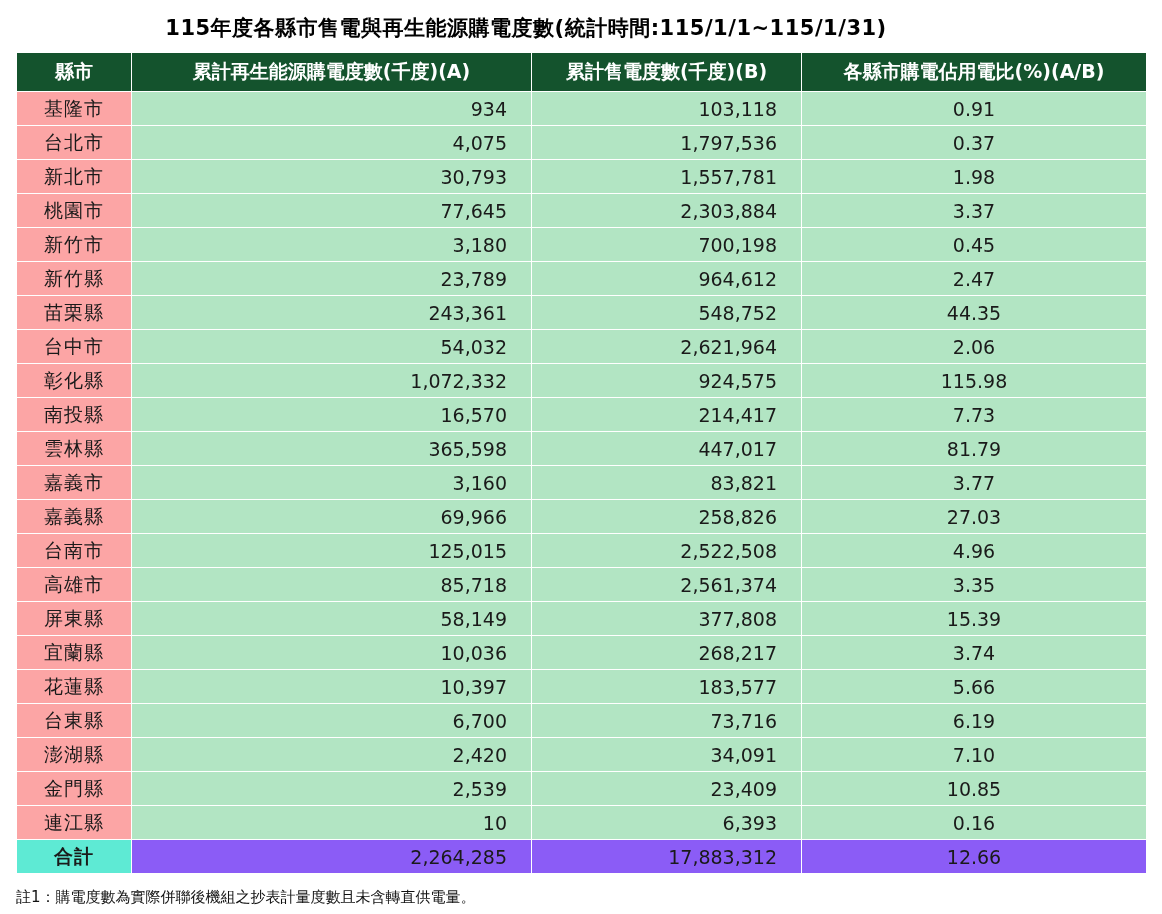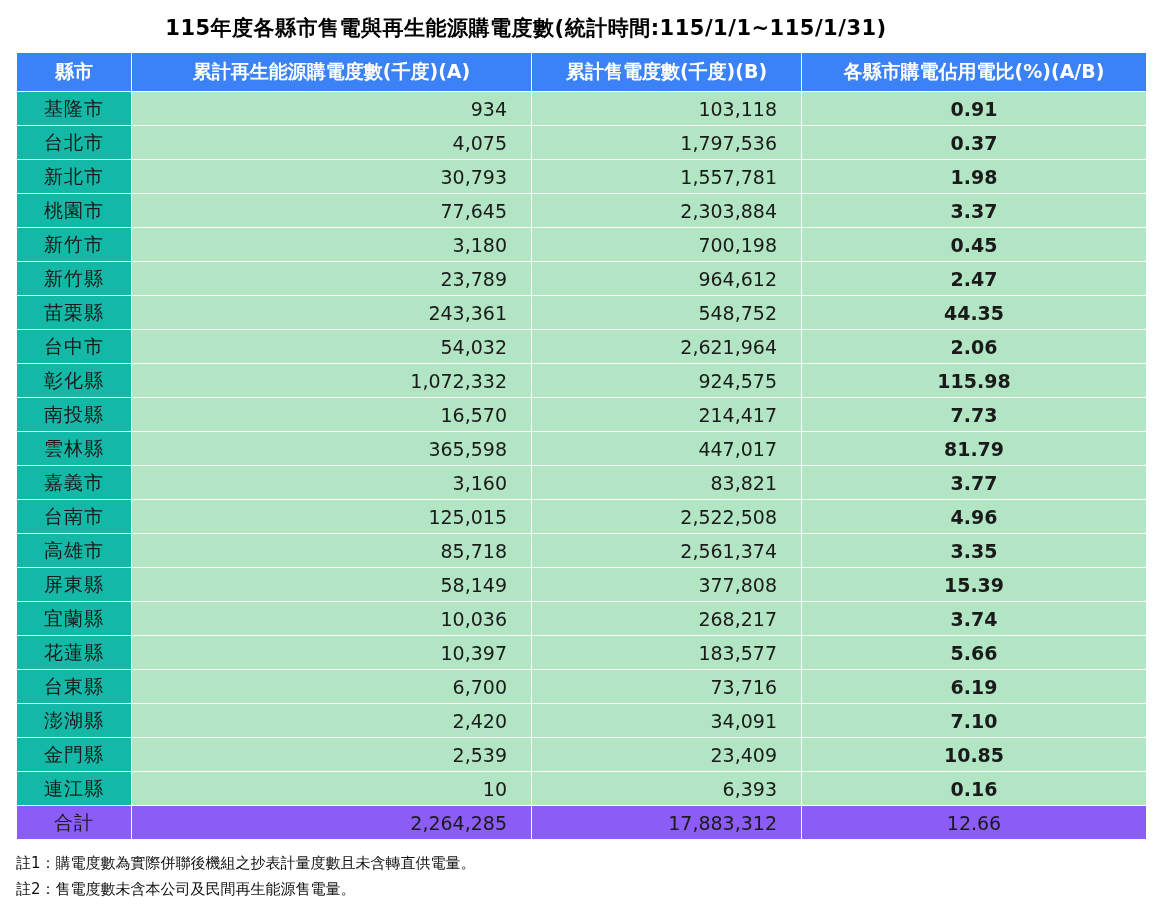--- a/index.html
+++ b/index.html
@@ -34,21 +34,21 @@
     border-collapse: collapse;
     table-layout: fixed;
     margin: 0 auto;
   }
   table.data col.c0 { width: 115px; }
   table.data col.c1 { width: 400px; }
   table.data col.c2 { width: 270px; }
   table.data col.c3 { width: 345px; }
 
   thead th {
-    background: #3b82f6;
+    background: #14532d;
     color: #ffffff;
     font-size: 19px;
     font-weight: bold;
     height: 34px;
     padding: 2px 8px;
     border: 1px solid #ffffff;
     text-align: center;
     white-space: nowrap;
     letter-spacing: 0px;
   }
@@ -58,39 +58,39 @@
   tbody td {
     background: #b2e5c3;
     font-size: 19px;
     height: 31px;
     padding: 1px 10px;
     border: 1px solid #ffffff;
     color: #1a1a1a;
   }
   tbody td.city {
     text-align: center;
-    background: #14b8a6;
+    background: #fca5a5;
     letter-spacing: 1px;
   }
   tbody td.num {
     text-align: right;
     padding-right: 24px;
     font-variant-numeric: tabular-nums;
   }
   tbody td.pct {
     text-align: center;
     font-variant-numeric: tabular-nums;
-    font-weight: bold;
   }
   tbody tr.total td {
     background: #8b5cf6;
     font-weight: normal;
   }
   tbody tr.total td.city {
-    background: #8b5cf6;
+    background: #5eead4;
+    font-weight: bold;
   }
   .notes {
     margin: 10px auto 0 auto;
     width: 1130px;
     font-size: 15px;
     line-height: 1.75;
     color: #111111;
   }
   .notes div {
     white-space: nowrap;
@@ -185,20 +185,26 @@
         <td class="num">447,017</td>
         <td class="pct">81.79</td>
       </tr>
       <tr>
         <td class="city">嘉義市</td>
         <td class="num">3,160</td>
         <td class="num">83,821</td>
         <td class="pct">3.77</td>
       </tr>
       <tr>
+        <td class="city">嘉義縣</td>
+        <td class="num">69,966</td>
+        <td class="num">258,826</td>
+        <td class="pct">27.03</td>
+      </tr>
+      <tr>
         <td class="city">台南市</td>
         <td class="num">125,015</td>
         <td class="num">2,522,508</td>
         <td class="pct">4.96</td>
       </tr>
       <tr>
         <td class="city">高雄市</td>
         <td class="num">85,718</td>
         <td class="num">2,561,374</td>
         <td class="pct">3.35</td>

